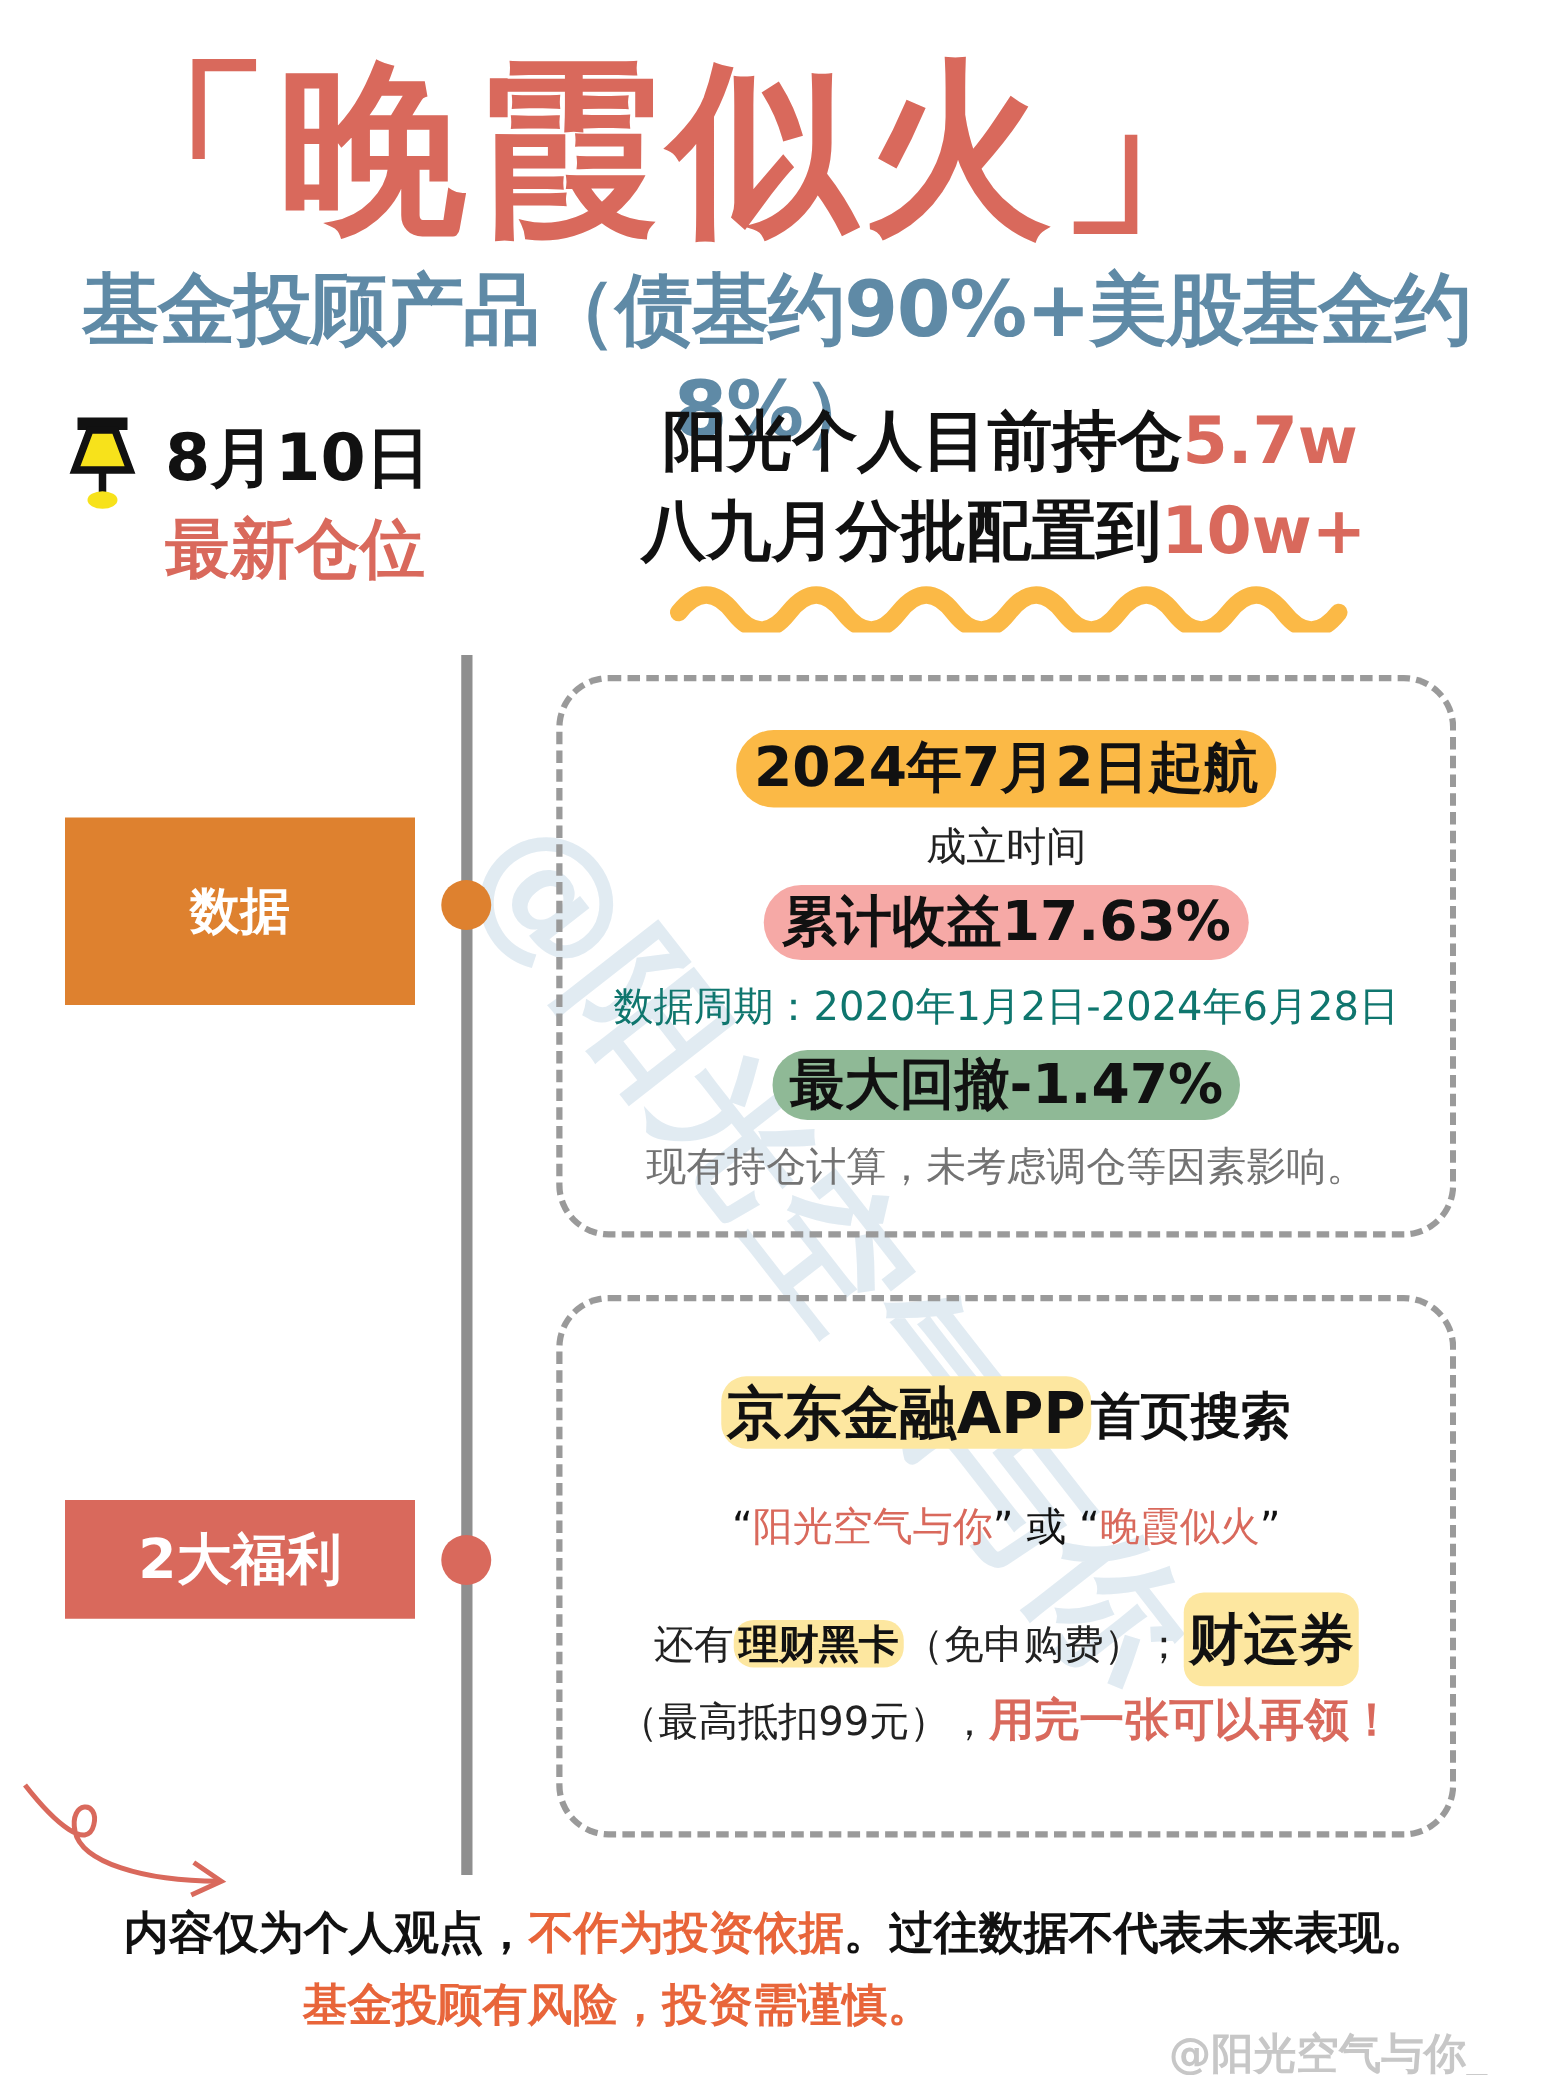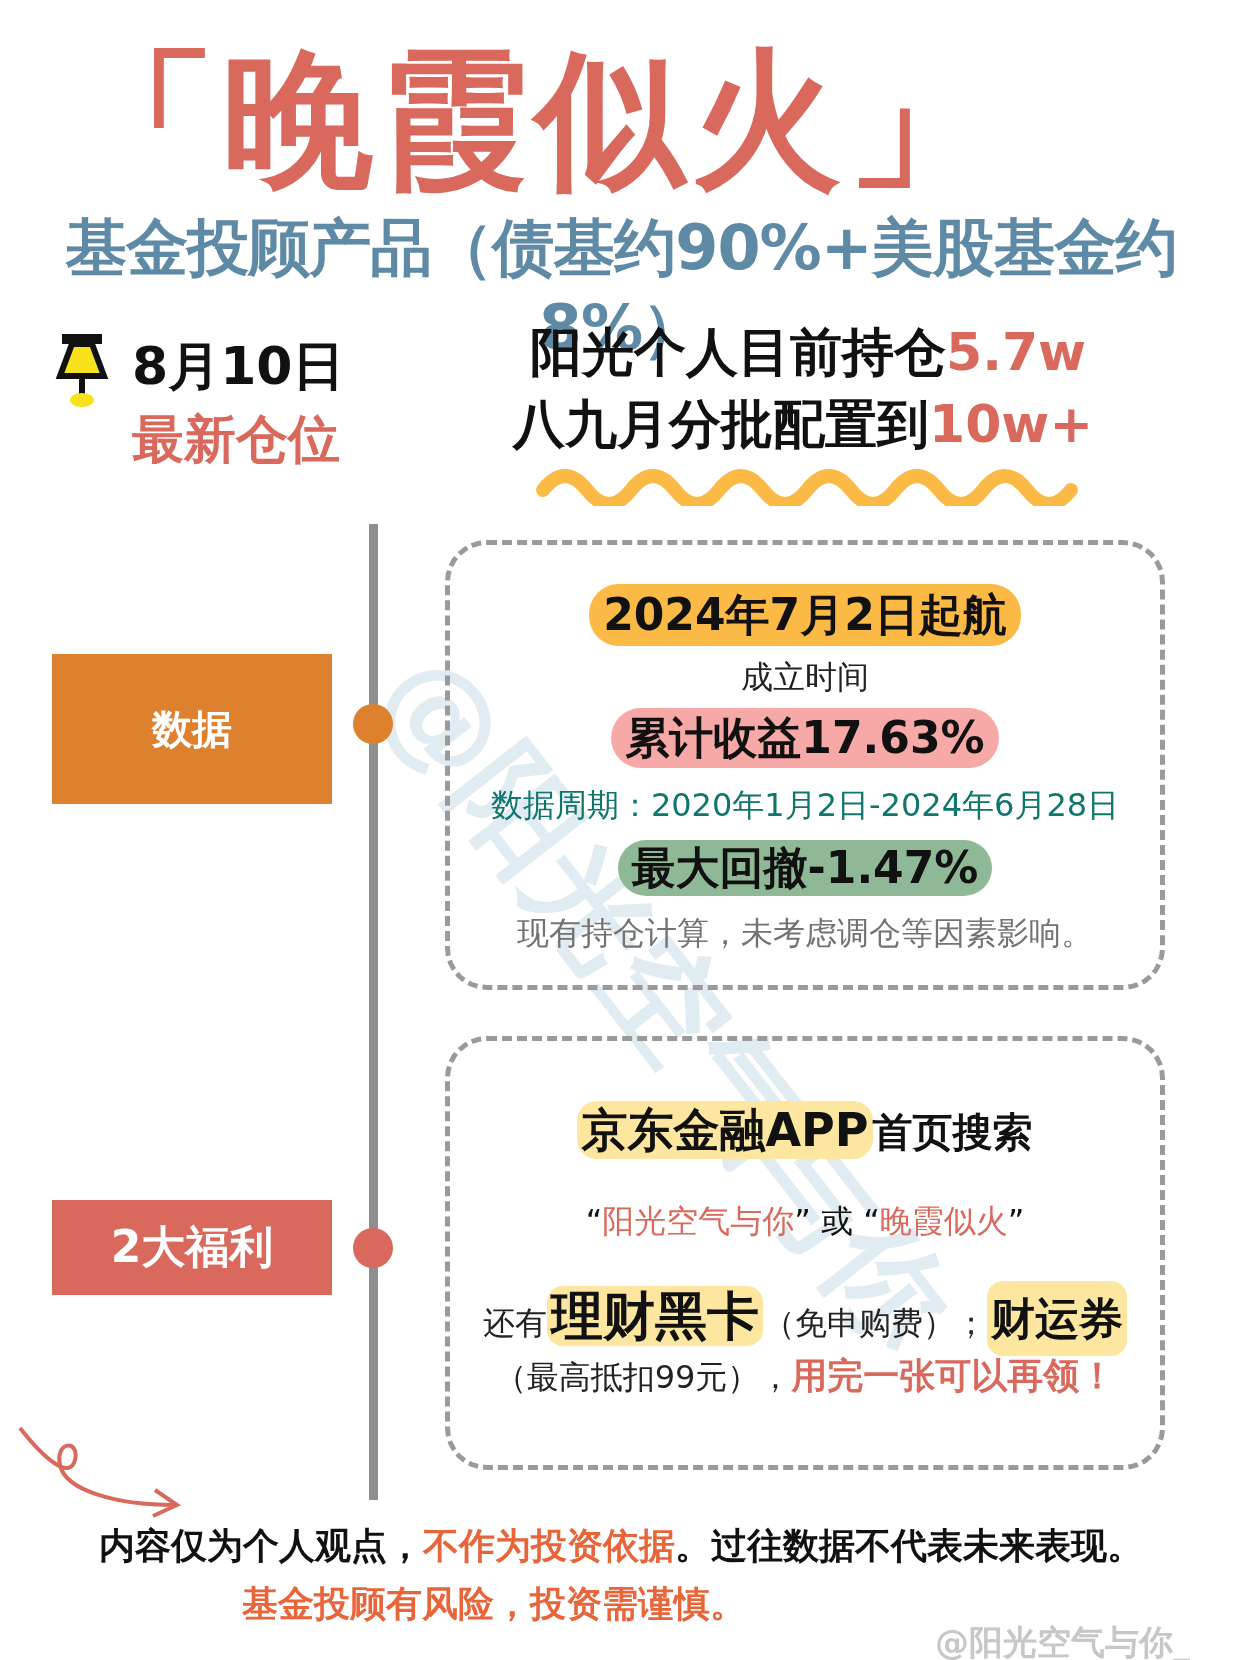--- a/index.html
+++ b/index.html
@@ -82,21 +82,21 @@
 <div class="abs card card2"></div>
 <div class="abs center" style="top:1100px;font-size:46px;font-weight:900;color:#111;">
   <span style="background:#fde7a0;border-radius:20px;padding:2px 4px;">京东金融APP</span><span style="font-size:40px;">首页搜索</span>
 </div>
 <div class="abs center" style="top:1200px;font-size:32px;font-weight:400;color:#111;">
   <span>“</span><span class="hl-red">阳光空气与你</span><span>”</span>
   <span>或</span>
   <span>“</span><span class="hl-red">晚霞似火</span><span>”</span>
 </div>
 <div class="abs center" style="top:1282px;font-size:32px;color:#222;">
-  <span>还有</span><span style="font-size:52px;font-weight:900;color:#111;background:#fde7a0;border-radius:16px;padding:0 4px;">理财黑卡</span><span>（免申购费）；</span><span style="font-size:44px;font-weight:900;color:#111;background:#fde7a0;border-radius:16px;padding:12px 4px;">财运券</span>
+  <span>还有</span><span style="font-size:32px;font-weight:900;color:#111;background:#fde7a0;border-radius:16px;padding:0 4px;">理财黑卡</span><span>（免申购费）；</span><span style="font-size:44px;font-weight:900;color:#111;background:#fde7a0;border-radius:16px;padding:12px 4px;">财运券</span>
 </div>
 <div class="abs center" style="top:1352px;font-size:32px;color:#222;">
   <span>（最高抵扣99元），</span><span class="hl-red" style="font-weight:900;font-size:36px;">用完一张可以再领！</span>
 </div>
 
 <svg class="abs" style="left:15px;top:1420px;width:170px;height:100px;" viewBox="0 0 170 100">
   <path d="M5,8 C30,40 55,60 60,40 C65,20 40,20 45,45 C50,70 100,85 160,85" fill="none" stroke="#d9695c" stroke-width="4"></path>
   <path d="M140,70 L162,85 L138,96" fill="none" stroke="#d9695c" stroke-width="4"></path>
 </svg>
 

